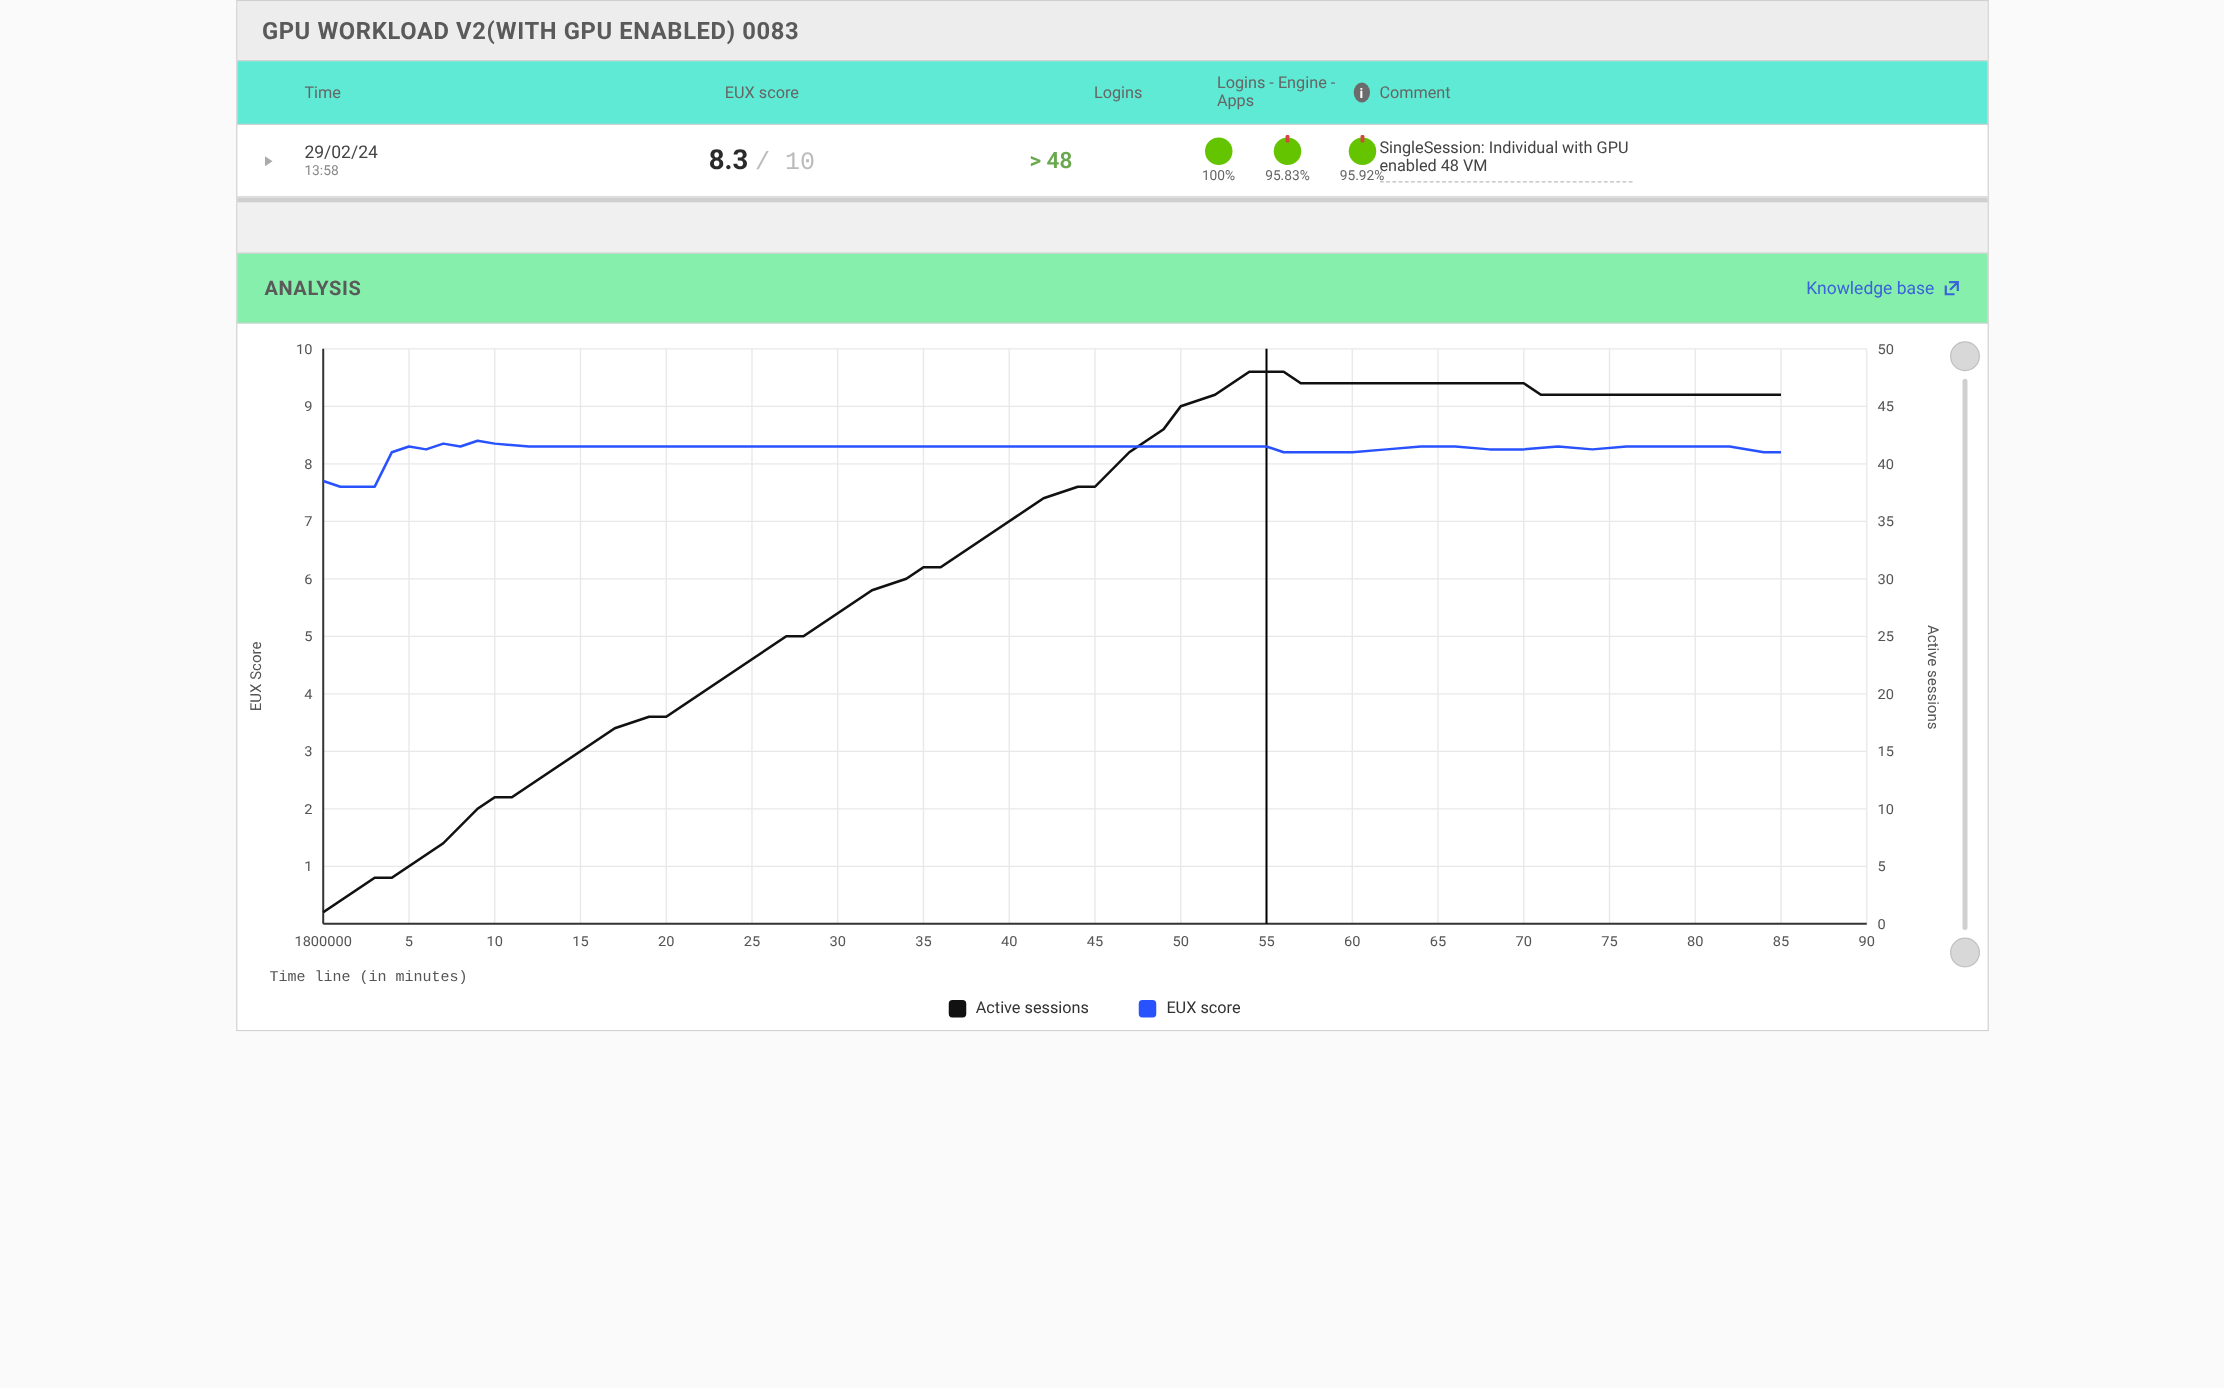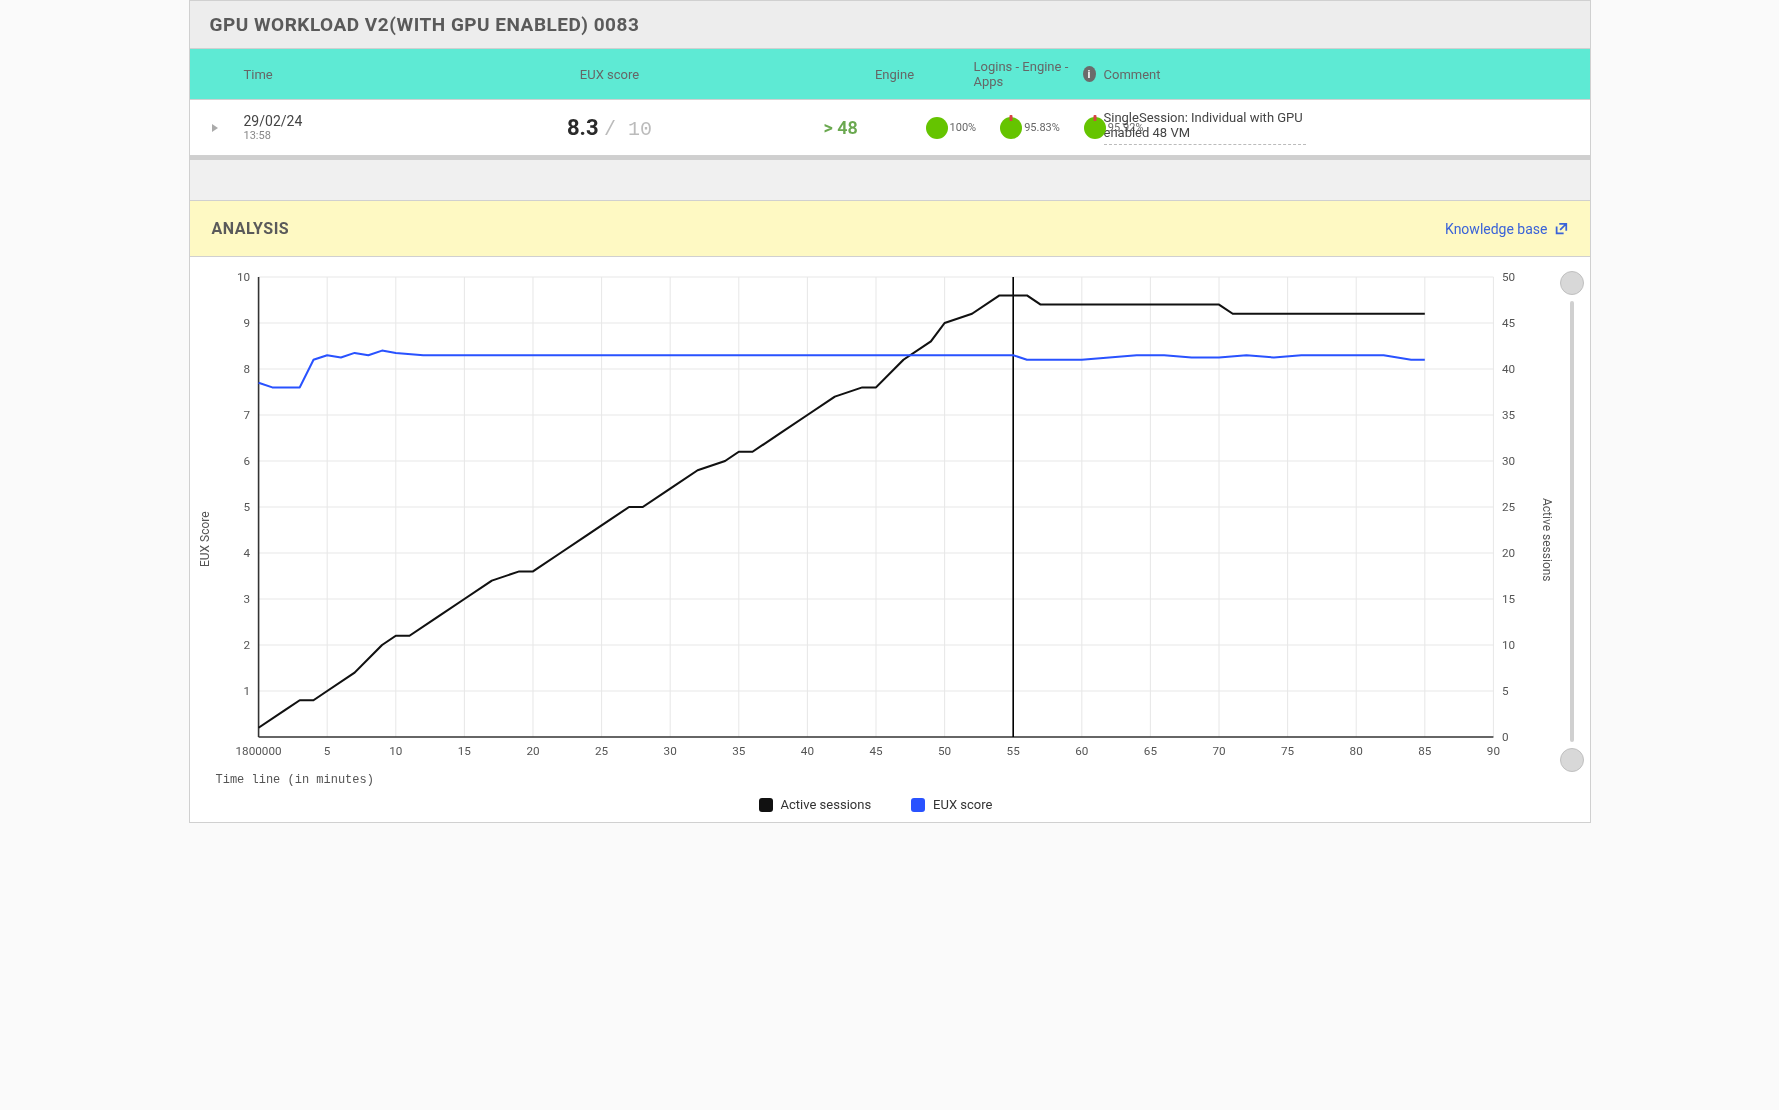--- a/index.html
+++ b/index.html
@@ -37,36 +37,36 @@
 
   .name-cell .nm{font-size:14px;color:#444;}
   .name-cell .sub{font-size:11px;color:#888;margin-top:2px;}
 
   .eux-cell{font-size:22px;font-weight:700;color:#2a2a2a;text-align:center;}
   .eux-cell .of{font-weight:400;color:#bbb;font-size:20px;font-family:Liberation Mono, monospace;}
 
   .vsi-cell{text-align:left;font-size:18px;font-weight:600;color:var(--accent-vsimax);}
 
   .status-cell{display:flex;gap:24px;justify-content:center;}
-  .status-item{display:flex;flex-direction:row;align-items:center;gap:2px;}
+  .status-item{display:flex;flex-direction:column;align-items:center;gap:2px;}
   .dot{width:22px;height:22px;border-radius:50%;background:var(--accent-green);position:relative;}
   .dot.warn::after{content:"";position:absolute;top:-2px;left:50%;transform:translateX(-50%);width:3px;height:6px;border-radius:1px;background:#d84343;}
   .status-item .pct{font-size:11px;color:#666;}
 
   .comment-cell{font-size:13px;color:#444;border-bottom:1px dashed #bbb;padding-bottom:4px;margin-right:20px;}
 
   .hdr-status{display:flex;align-items:center;gap:6px;justify-content:center;}
   .info-icon{display:inline-flex;align-items:center;justify-content:center;width:16px;height:16px;border-radius:50%;background:#6b6b6b;color:#fff;font-size:11px;font-weight:700;}
 
   
   .gap{height:40px;background:#f0f0f0;}
 
   
   .analysis-panel{border-top:1px solid var(--border);}
-  .analysis-head{display:flex;justify-content:space-between;align-items:center;padding:18px 22px;background:#fef9c3;border-bottom:1px solid var(--border);}
+  .analysis-head{display:flex;justify-content:space-between;align-items:center;padding:18px 22px;background:#86efac;border-bottom:1px solid var(--border);}
   .analysis-head .ttl{font-size:16px;font-weight:700;letter-spacing:.5px;color:#5a5a5a;}
   .kb-link{color:var(--link);font-size:14px;display:flex;align-items:center;gap:6px;cursor:pointer;}
   .kb-link svg{width:14px;height:14px;stroke:var(--link);fill:none;stroke-width:2;}
 
   .chart-wrap{display:flex;background:#fff;padding:10px 4px 10px 4px;}
   .ylabel,.ylabel2{writing-mode:vertical-rl;transform:rotate(180deg);font-size:12px;color:#555;text-align:center;padding:0 4px;}
   .ylabel2{transform:none;writing-mode:vertical-rl;}
   .chart-col{flex:1;display:flex;flex-direction:column;}
   .chart-svg{width:100%;height:500px;}
   .xlabel{font-size:12px;color:#555;margin-top:6px;font-family:Liberation Mono, monospace;}
@@ -86,21 +86,21 @@
 
 <div class="frame">
 
   <section class="top-panel">
     <div class="top-title">GPU WORKLOAD V2(WITH GPU ENABLED) 0083</div>
 
     <div class="hdr-row">
       <div></div>
       <div>Time</div>
       <div style="text-align:center">EUX score</div>
-      <div style="text-align:center">Engine</div>
+      <div style="text-align:center">Logins</div>
       <div class="hdr-status">
         <span>Logins - Engine - Apps</span>
         <span class="info-icon">i</span>
       </div>
       <div>Comment</div>
     </div>
 
     <div class="data-row">
       <div class="expander">
         <svg viewBox="0 0 10 10">

